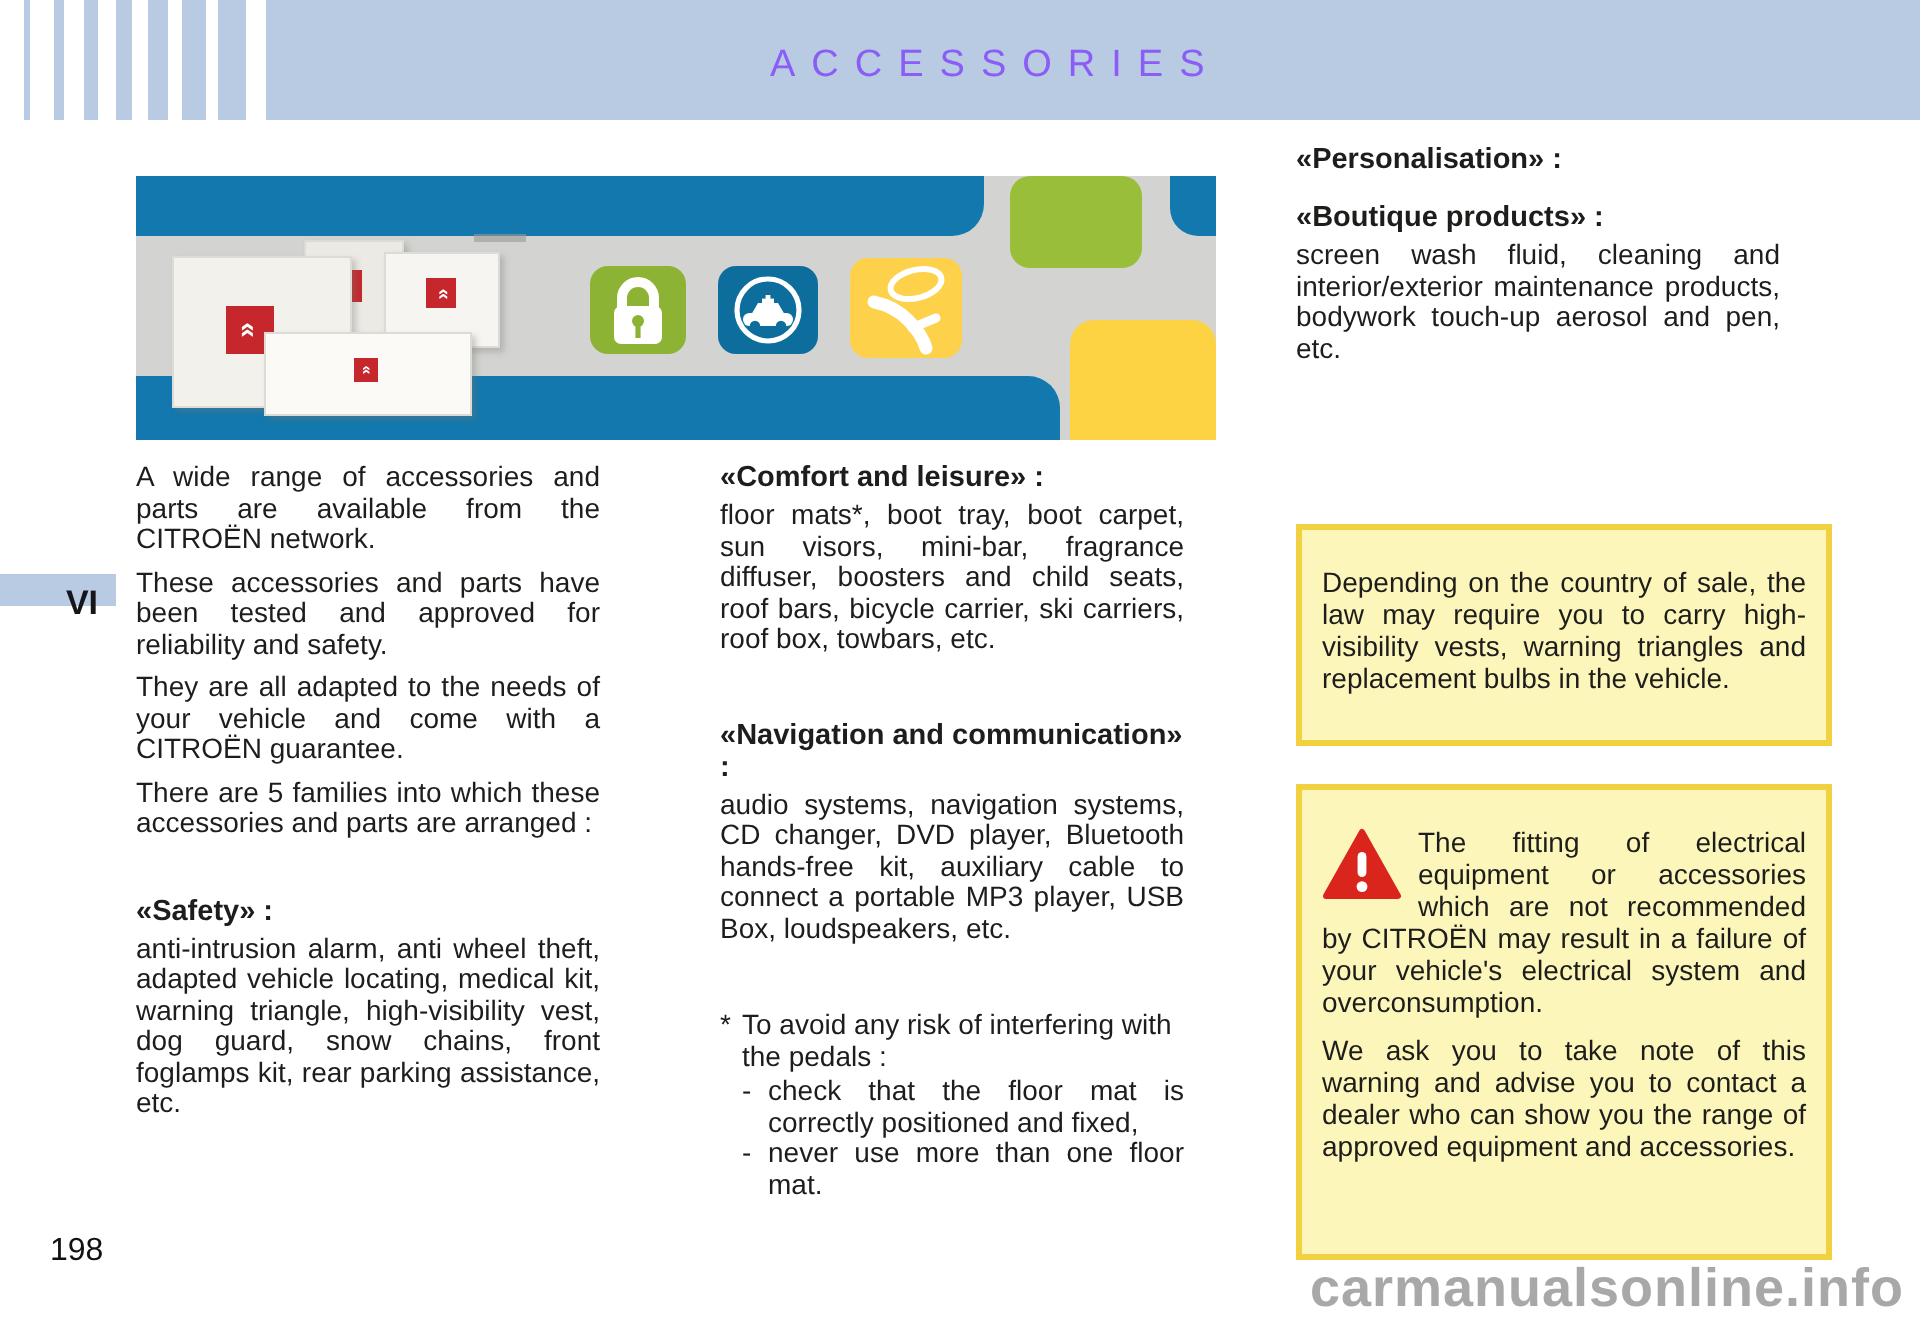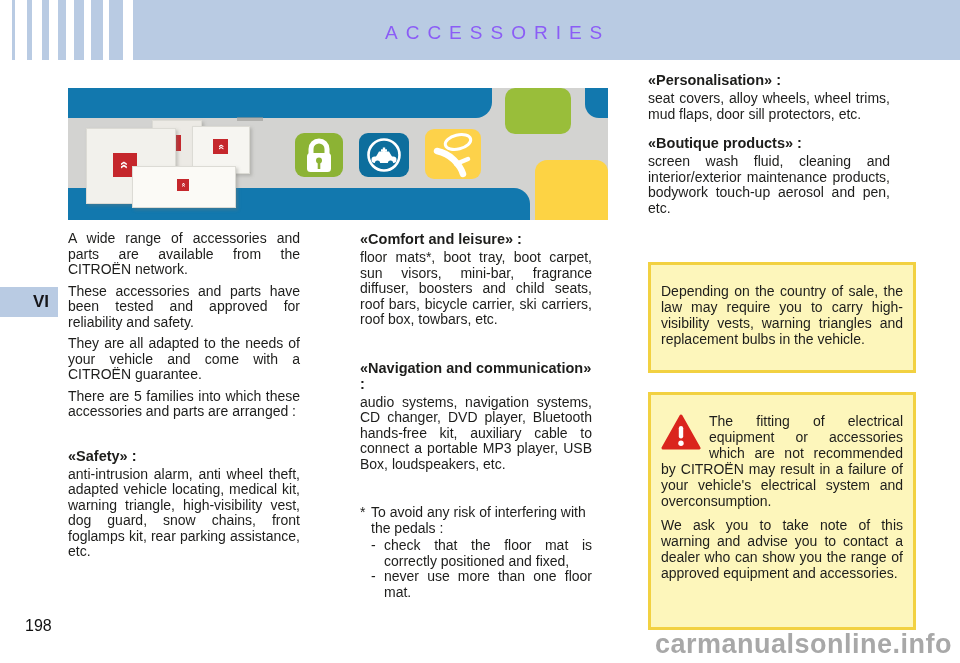--- a/index.html
+++ b/index.html
@@ -16,21 +16,21 @@
   .s5{width:10px;margin-right:7px}.s6{width:12px;margin-right:6px}
   .s7{width:14px;margin-right:0}
   .header-band { position:absolute; left:133px; right:0; top:0; height:60px; background:#b9cbe3; }
   .page-title {
     position:absolute; left:385px; top:22px; font-size:19px; letter-spacing:8px;
     color:#8b5cf6; white-space:nowrap;
   }
 
   
   .vi-tab {
-    position:absolute; left:0; top:287px; width:58px; height:30px; background:#b9cbe3;
+    position:absolute; left:0; top:287px; width:58px; height:16px; background:#b9cbe3;
     box-sizing:border-box; text-align:right; padding-right:9px; line-height:30px;
     font-size:17px; font-weight:bold; color:#16161a;
   }
 
   
   .hero { position:absolute; left:68px; top:88px; width:540px; height:132px; background:#d3d3d1; overflow:hidden; }
   .hero-band-top { position:absolute; left:0; top:0; width:424px; height:30px; background:#1278ae; border-radius:0 0 16px 0; }
   .hero-green-block { position:absolute; left:437px; top:0; width:66px; height:46px; background:#99be3a; border-radius:10px; }
   .hero-blue-tr { position:absolute; left:517px; top:0; width:23px; height:30px; background:#1278ae; border-radius:0 0 0 14px; }
   .hero-band-bottom { position:absolute; left:0; top:100px; width:462px; height:32px; background:#1278ae; border-radius:0 16px 0 0; }
@@ -204,21 +204,20 @@
           <span class="fn-dash">-</span>
           <span>never use more than one floor mat.</span>
         </div>
       </div>
     </div>
   </div>
 
   <div class="col col-right">
     <div>
       <div class="fam-heading">«Personalisation» :</div>
-      <p>seat covers, alloy wheels, wheel trims, mud flaps, door sill protectors, etc.</p>
     </div>
     <div class="boutique-block">
       <div class="fam-heading">«Boutique products» :</div>
       <p>screen wash fluid, cleaning and interior/exterior maintenance products, bodywork touch-up aerosol and pen, etc.</p>
     </div>
   </div>
 
   <div class="note note-legal">
     <p>Depending on the country of sale, the law may require you to carry high-visibility vests, warning triangles and replacement bulbs in the vehicle.</p>
   </div>

